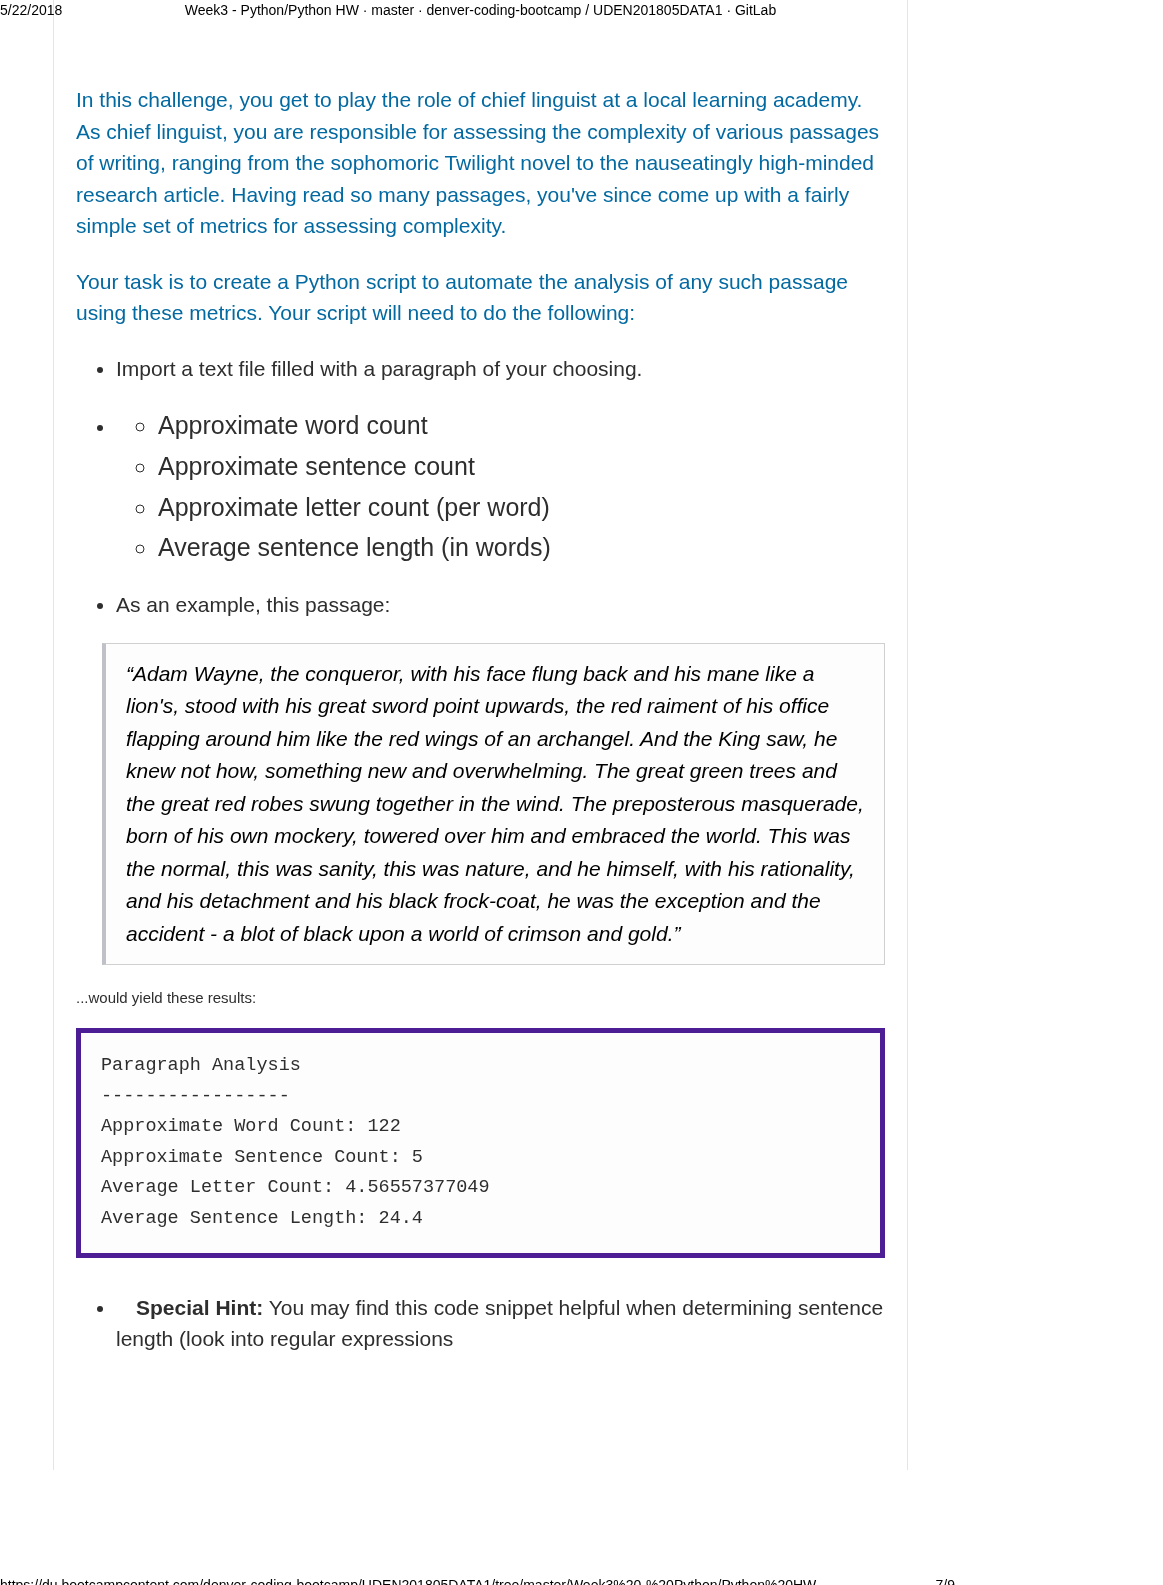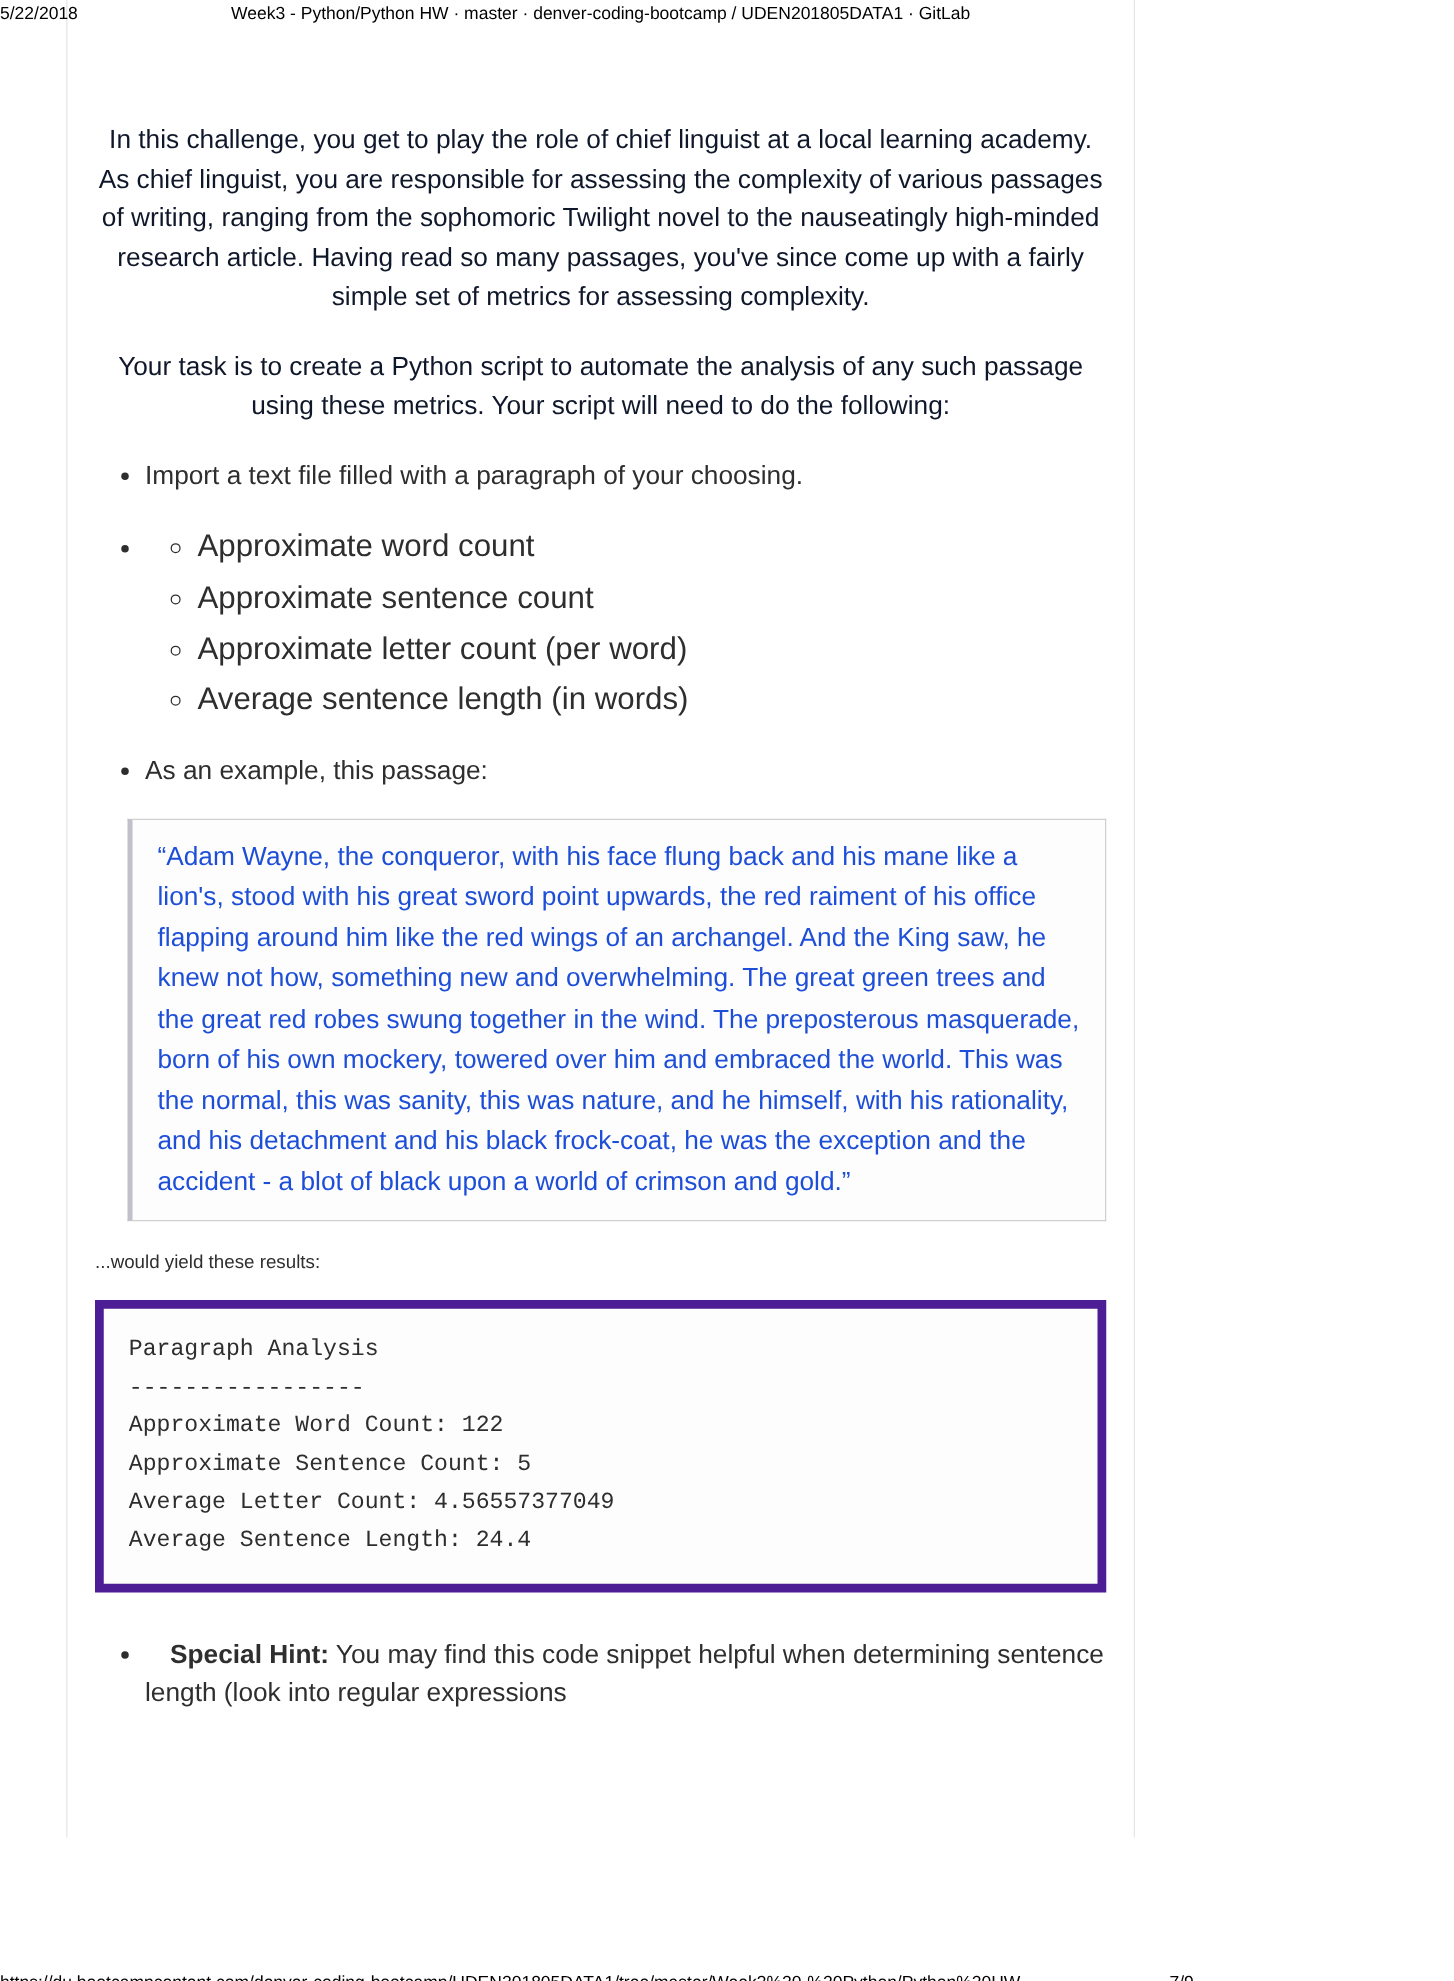--- a/index.html
+++ b/index.html
@@ -42,23 +42,22 @@
     border-right: 1px solid #e5e5e5;
     box-sizing: border-box;
     padding-left: 22px;
     padding-right: 22px;
     padding-bottom: 40px;
     min-height: 1470px;
   }
   .intro {
     font-size: 21px;
     line-height: 1.5;
-    margin: 16px 0 24px 0;
-    color: #0f172a;
-    text-align: center;
+    margin: 4px 0 24px 0;
+    color: #0369a1;
   }
   ul.outer {
     list-style: disc;
     padding-left: 40px;
     margin: 0;
     font-size: 21px;
     line-height: 1.5;
   }
   ul.outer > li {
     margin-bottom: 22px;
@@ -73,29 +72,30 @@
   ul.inner > li {
     margin-bottom: 2px;
   }
   .quote-box {
     border: 1px solid #d0d0d0;
     border-left: 4px solid #c0c0c8;
     margin: 0 0 24px 26px;
     padding: 14px 20px;
     font-size: 21px;
     line-height: 1.55;
-    color: #1d4ed8;
+    color: #000000;
     background: #fdfdfd;
+    font-style: italic;
   }
   .results-label {
     font-size: 15px;
     margin: 0 0 22px 0;
   }
   .code-box {
-    border: 7px solid #4c1d95;
+    border: 5px solid #4c1d95;
     background: #fdfdfd;
     margin: 0 0 34px 0;
     padding: 18px 20px;
     font-family: Menlo, Consolas, "Courier New", monospace;
     font-size: 18.5px;
     line-height: 1.65;
     white-space: pre;
     color: #2e2e2e;
   }
   .hint-item strong {

